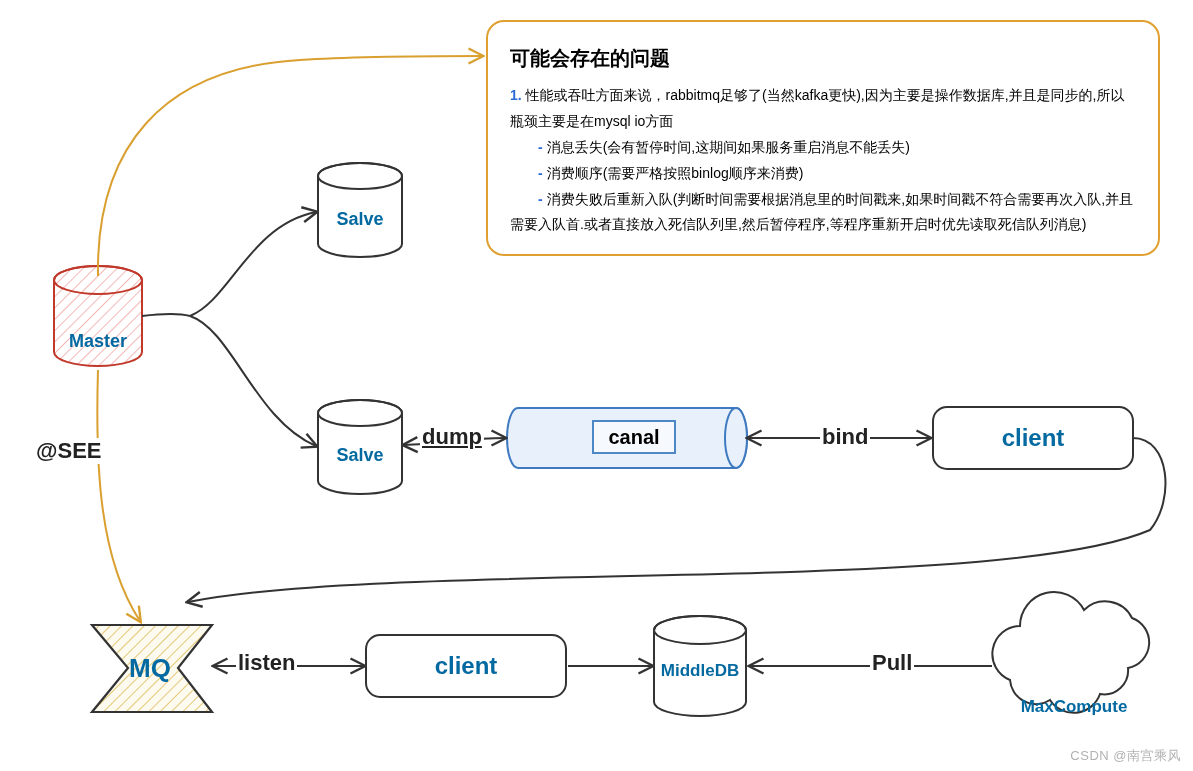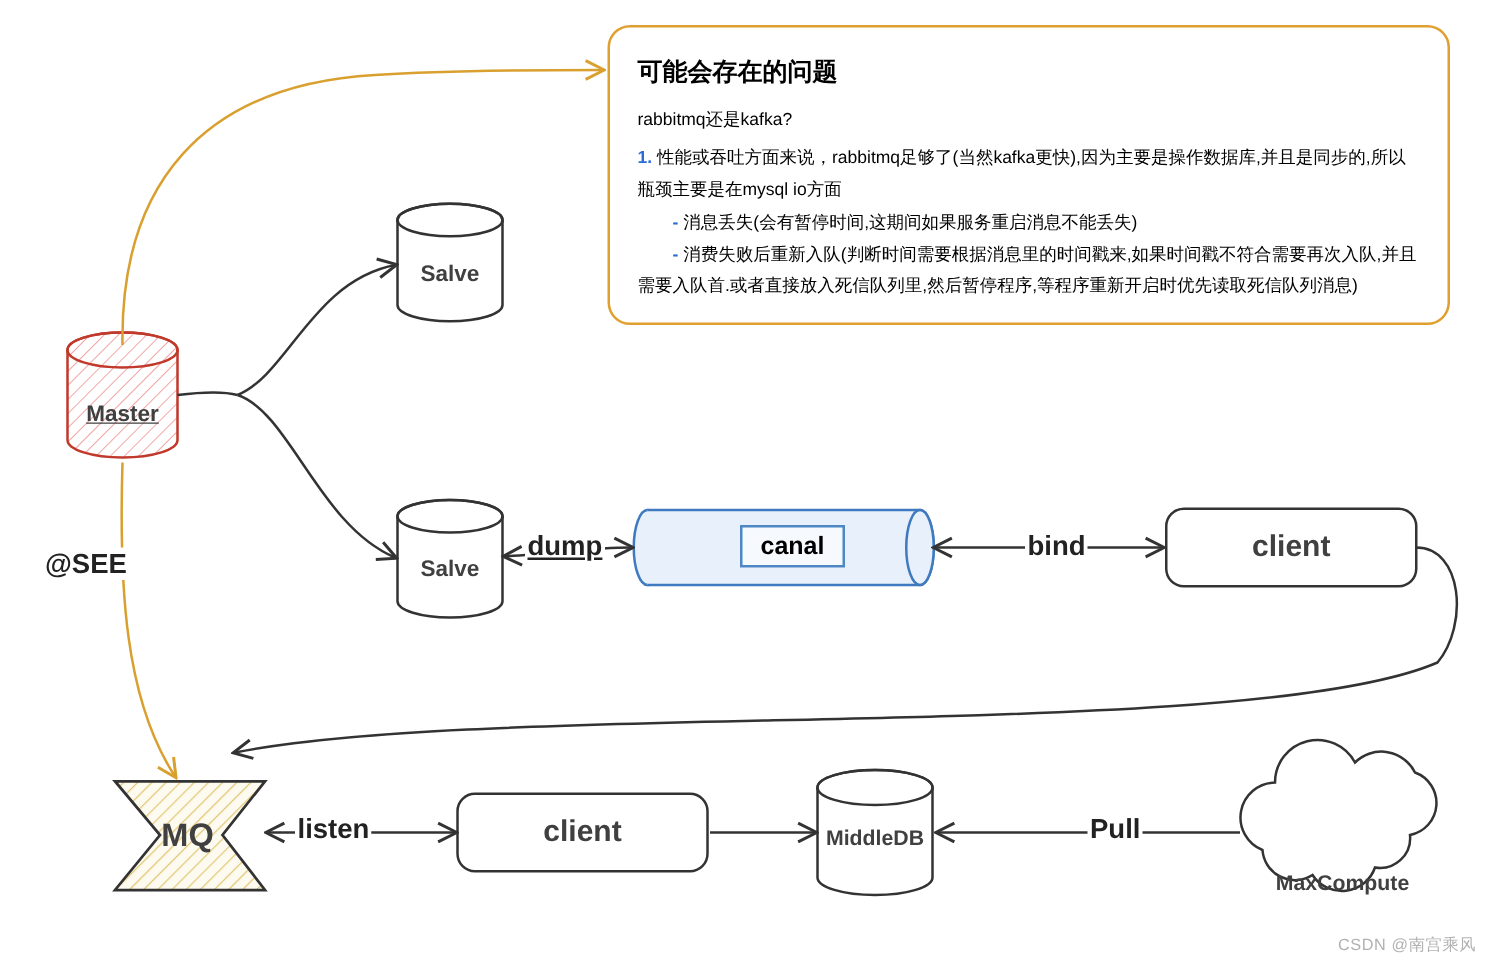--- a/index.html
+++ b/index.html
@@ -18,21 +18,21 @@
     width: 1193px; height: 771px;
     pointer-events: none;
   }
   .node {
     position: absolute;
     display: flex;
     align-items: center;
     justify-content: center;
     font-weight: bold;
     font-size: 18px;
-    color: #404040;
+    color: #0369a1;
   }
   .edge-label {
     position: absolute;
     font-weight: bold;
     font-size: 22px;
     color: #222;
     background: #fff;
     padding: 0 2px;
   }
   .note-box {
@@ -149,40 +149,40 @@
 
   <path d="M568,666 C600,666 620,666 652,666" fill="none" stroke="#333" stroke-width="2" marker-end="url(#arr)"></path>
 
   <path d="M992,666 C930,666 820,666 750,666" fill="none" stroke="#333" stroke-width="2" marker-end="url(#arr)"></path>
 
   <path d="M98,276 C96,150 160,68 300,60 C360,56 430,56 482,56" fill="none" stroke="#d9a030" stroke-width="2" marker-end="url(#arrY)"></path>
 
   <path d="M98,370 C95,470 100,560 140,621" fill="none" stroke="#d9a030" stroke-width="2" marker-end="url(#arrY)"></path>
 </svg>
 
-<div class="node" style="left:54px;top:316px;width:88px;height:30px;text-decoration:underline;">Master</div>
+<div class="node" style="left:54px;top:326px;width:88px;height:30px;">Master</div>
 <div class="node" style="left:318px;top:204px;width:84px;height:30px;">Salve</div>
 <div class="node" style="left:318px;top:440px;width:84px;height:30px;">Salve</div>
 <div class="canal-inner" style="left:592px;top:420px;width:84px;height:34px;">canal</div>
 <div class="node" style="left:933px;top:407px;width:200px;height:62px;font-size:24px;">client</div>
 <div class="node" style="left:118px;top:648px;width:64px;height:40px;font-size:26px;">MQ</div>
 <div class="node" style="left:366px;top:635px;width:200px;height:62px;font-size:24px;">client</div>
 <div class="node" style="left:654px;top:656px;width:92px;height:30px;font-size:17px;">MiddleDB</div>
 <div class="node" style="left:1004px;top:694px;width:140px;height:26px;font-size:17px;">MaxCompute</div>
 
 <div class="edge-label" style="left:34px;top:438px;">@SEE</div>
 <div class="edge-label" style="left:420px;top:424px;text-decoration:underline;">dump</div>
 <div class="edge-label" style="left:820px;top:424px;">bind</div>
 <div class="edge-label" style="left:236px;top:650px;">listen</div>
 <div class="edge-label" style="left:870px;top:650px;">Pull</div>
 
 <div class="note-box" style="left:486px;top:20px;width:674px;">
   <h3>可能会存在的问题</h3>
-  <div class="note-sub">rabbitmq还是kafka?</div>
   <div>
     <span class="note-num">1.</span>
     <span>性能或吞吐方面来说，rabbitmq足够了(当然kafka更快),因为主要是操作数据库,并且是同步的,所以瓶颈主要是在mysql io方面</span>
   </div>
   <div><span class="note-dash">-</span><span>消息丢失(会有暂停时间,这期间如果服务重启消息不能丢失)</span></div>
+  <div><span class="note-dash">-</span><span>消费顺序(需要严格按照binlog顺序来消费)</span></div>
   <div><span class="note-dash">-</span><span>消费失败后重新入队(判断时间需要根据消息里的时间戳来,如果时间戳不符合需要再次入队,并且需要入队首.或者直接放入死信队列里,然后暂停程序,等程序重新开启时优先读取死信队列消息)</span></div>
 </div>
 
 <div class="watermark">CSDN @南宫乘风</div>
 
 </body></html>

